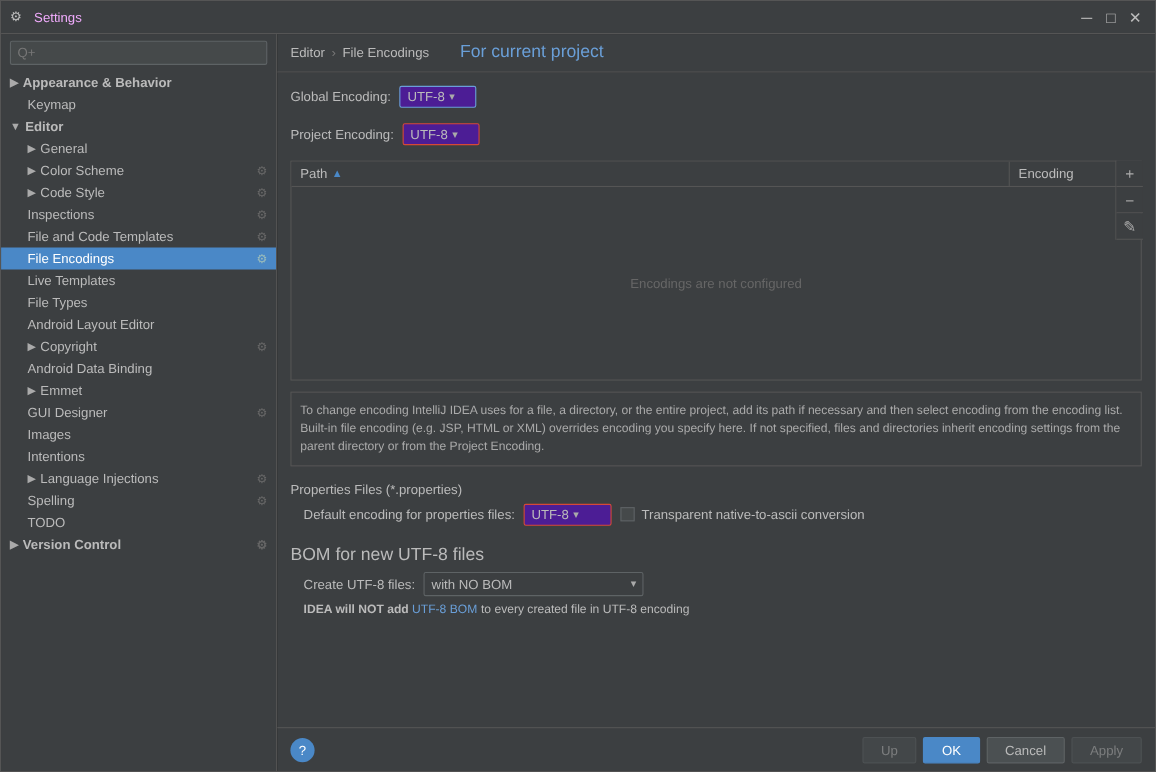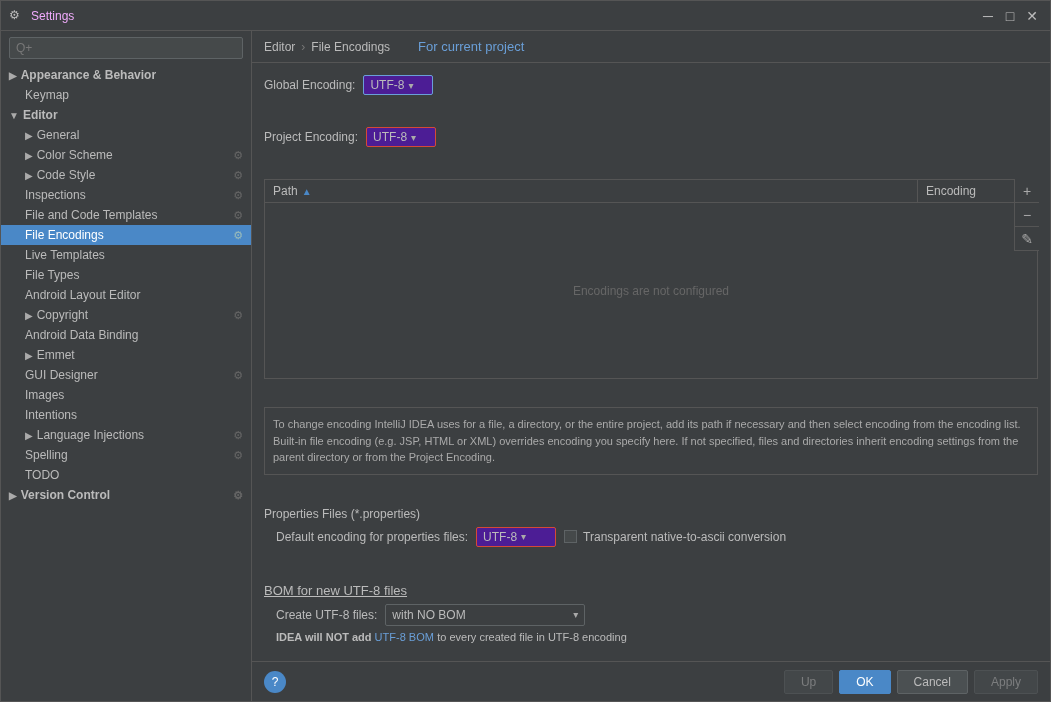--- a/index.html
+++ b/index.html
@@ -29,23 +29,23 @@
     .nav-item .icon-right { margin-left: auto; color: #666; font-size: 11px; }
     .nav-item.indent1 { padding-left: 24px; }
     .nav-item.indent2 { padding-left: 36px; }
 
     
     .main { flex: 1; background: #2b2b2b; display: flex; flex-direction: column; overflow: hidden; }
     
     .breadcrumb { padding: 8px 12px; border-bottom: 1px solid #555; display: flex; align-items: center; gap: 6px; background: #3c3f41; flex-shrink: 0; }
     .breadcrumb-text { color: #bbbbbb; font-size: 12px; }
     .breadcrumb-sep { color: #777; }
-    .breadcrumb-link { color: #6a9fd8; font-size: 13px; cursor: pointer; }
-
-    .panel-content { flex: 1; padding: 12px; overflow-y: auto; display: flex; flex-direction: column; gap: 28px; background: #3c3f41; }
+    .breadcrumb-link { color: #6a9fd8; font-size: 16px; cursor: pointer; }
+
+    .panel-content { flex: 1; padding: 12px; overflow-y: auto; display: flex; flex-direction: column; gap: 10px; background: #3c3f41; }
     
     .form-row { display: flex; align-items: center; gap: 8px; margin-bottom: 4px; }
     .form-label { color: #bbbbbb; font-size: 12px; white-space: nowrap; }
     
     .dropdown { background: #4c1d95; border: 1px solid #6a9fd8; color: #bbbbbb; padding: 2px 6px; font-size: 12px; cursor: pointer; display: flex; align-items: center; gap: 4px; border-radius: 2px; min-width: 70px; }
     .dropdown.red-border { border: 1px solid #d64937; }
     .dropdown-arrow { font-size: 10px; color: #aaa; }
 
     .table-container { border: 1px solid #555; background: #3c3f41; flex: 1; display: flex; flex-direction: column; position: relative; min-height: 200px; }
     .table-header { display: flex; background: #3c3f41; border-bottom: 1px solid #555; }
@@ -54,21 +54,21 @@
     .table-empty { flex: 1; display: flex; align-items: center; justify-content: center; color: #666; font-size: 12px; }
     
     .table-actions { position: absolute; right: -1px; top: 0; display: flex; flex-direction: column; border-left: 1px solid #555; }
     .table-action-btn { width: 24px; height: 24px; background: #3c3f41; border: none; border-bottom: 1px solid #555; color: #aaa; cursor: pointer; display: flex; align-items: center; justify-content: center; font-size: 14px; }
 
     .description-text { font-size: 11px; color: #aaa; line-height: 1.5; padding: 8px; border: 1px solid #555; background: #3c3f41; }
 
     .section-label { color: #bbbbbb; font-size: 12px; margin-top: 4px; }
     
     .bom-section { margin-top: 4px; }
-    .bom-label { color: #bbbbbb; font-size: 13px; margin-bottom: 6px; text-decoration: underline; }
+    .bom-label { color: #bbbbbb; font-size: 16px; margin-bottom: 6px; }
     
     .dropdown-wide { background: #3c3f41; border: 1px solid #5e6365; color: #bbbbbb; padding: 3px 6px; font-size: 12px; cursor: pointer; display: flex; align-items: center; gap: 4px; border-radius: 2px; min-width: 200px; }
     
     .bom-info { color: #6a9fd8; font-size: 11px; }
 
     .checkbox-row { display: flex; align-items: center; gap: 6px; }
     .checkbox { width: 13px; height: 13px; border: 1px solid #5e6365; background: #45494a; cursor: pointer; flex-shrink: 0; display: flex; align-items: center; justify-content: center; }
 
     
     .bottom-bar { height: 40px; background: #3c3f41; border-top: 1px solid #555; display: flex; align-items: center; justify-content: flex-end; padding: 0 12px; gap: 6px; flex-shrink: 0; }

